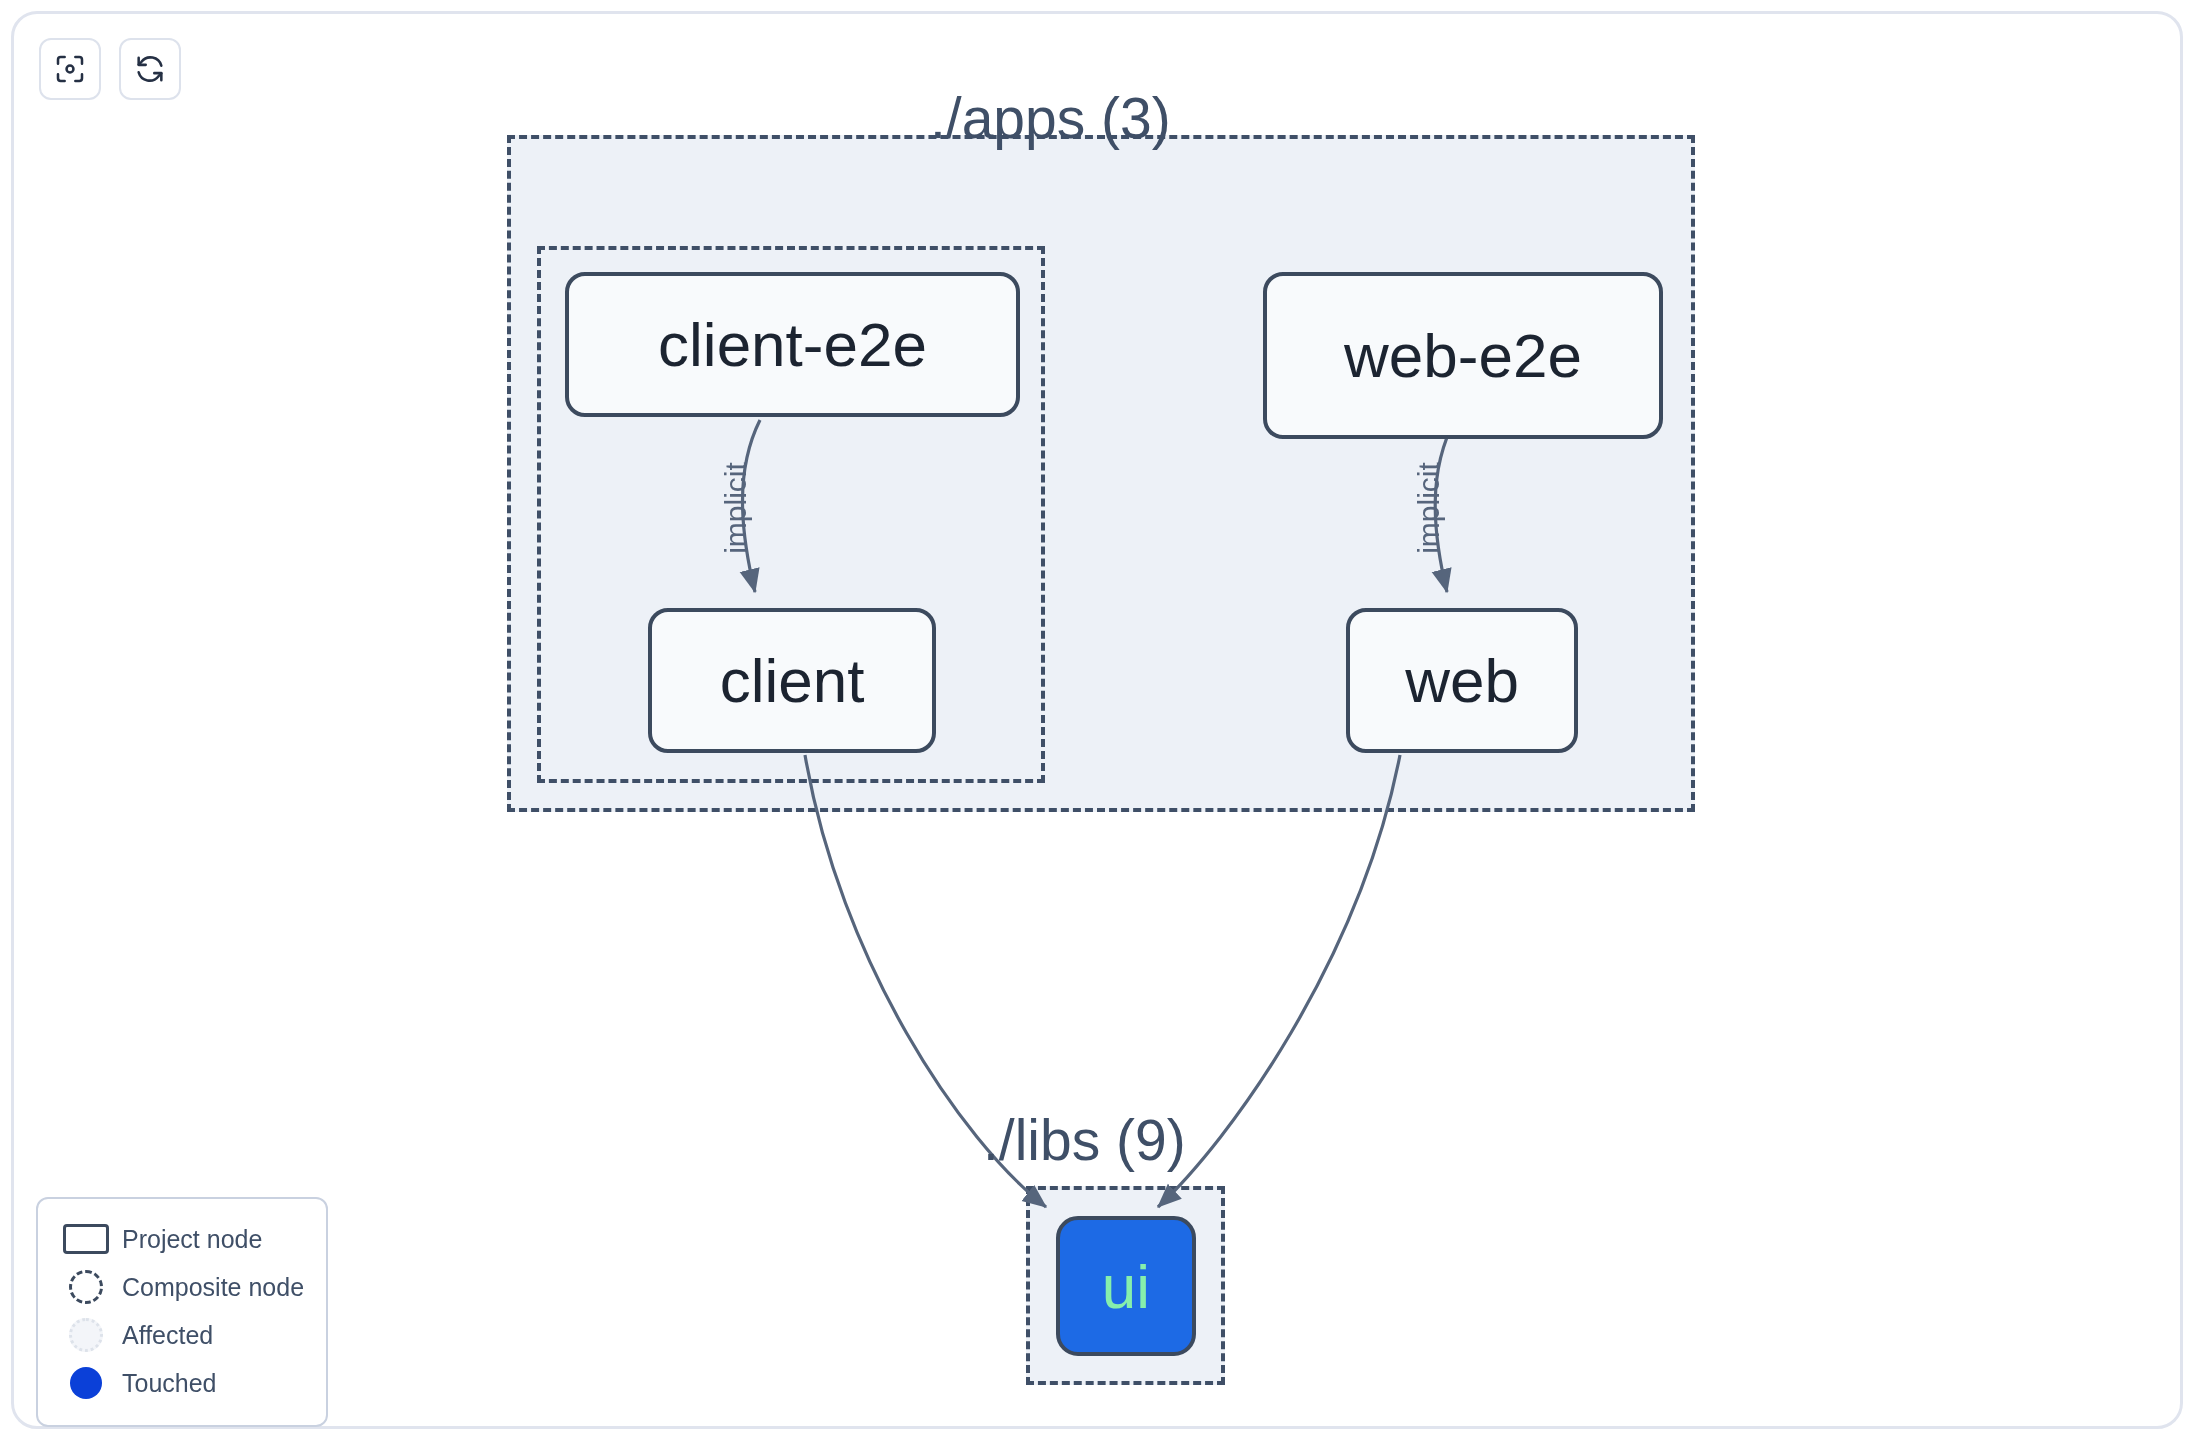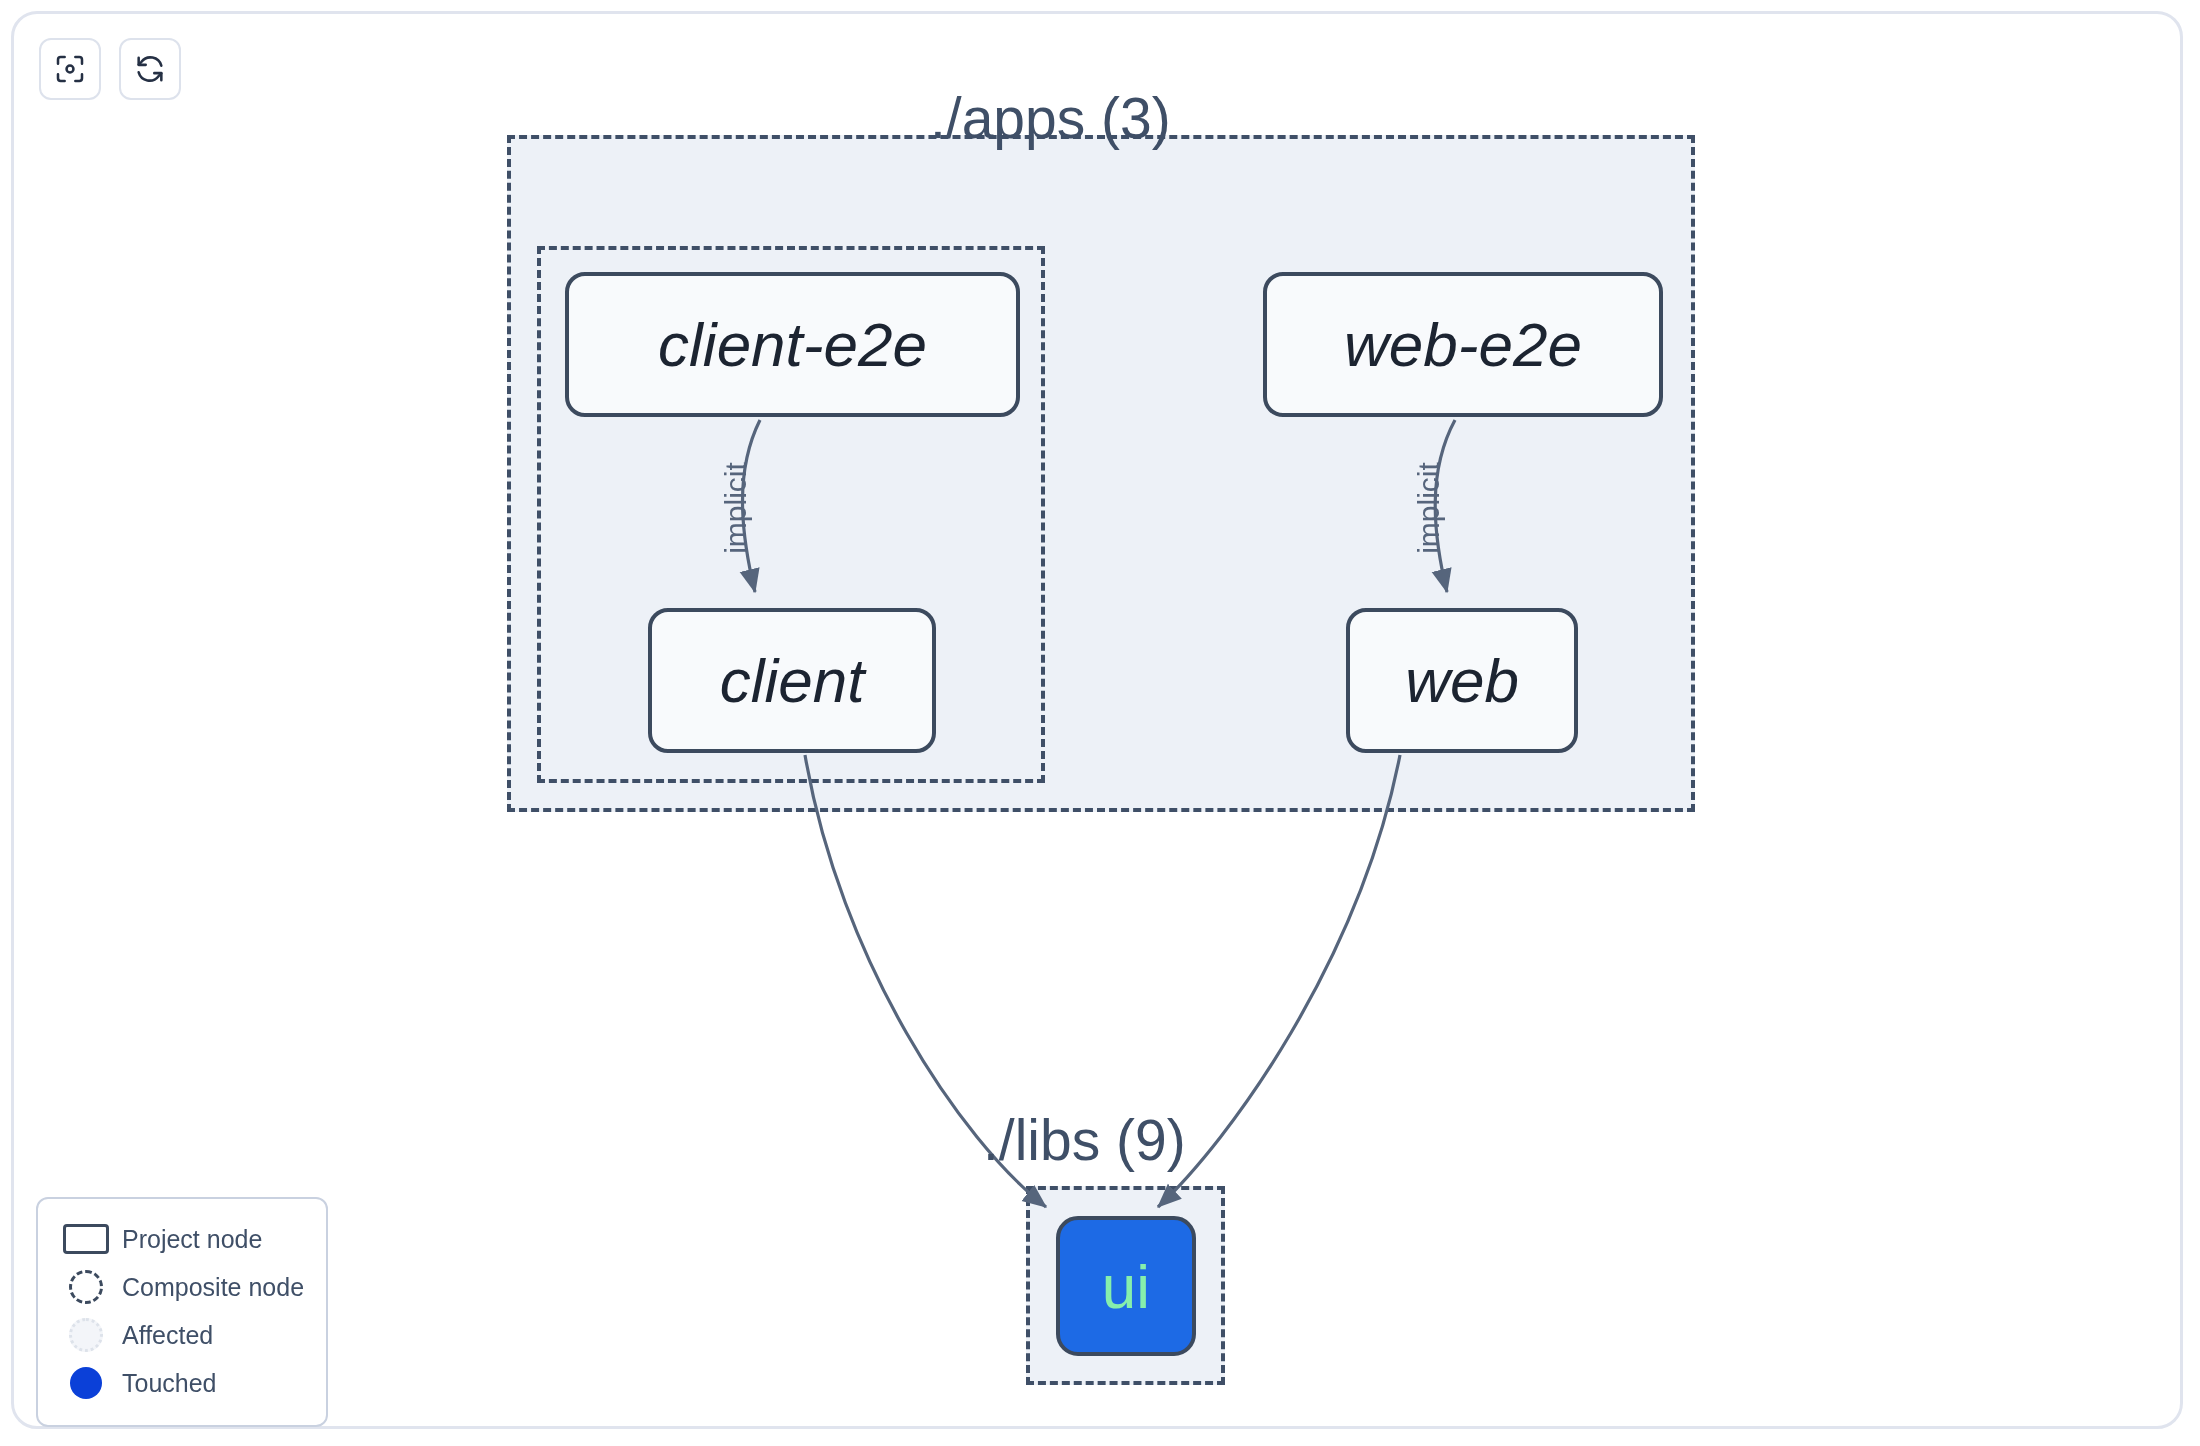--- a/index.html
+++ b/index.html
@@ -111,24 +111,23 @@
     display: flex;
     align-items: center;
     justify-content: center;
     box-sizing: border-box;
     color: #1c2431;
     font-size: 62px;
     letter-spacing: 0px;
     z-index: 10;
     cursor: pointer;
     font-family: "Liberation Sans", sans-serif;
-    font-style: italic;
   }
   #node-client-e2e { left: 565px;  top: 272px;  width: 455px; height: 145px; }
-  #node-web-e2e    { left: 1263px; top: 272px;  width: 400px; height: 145px; }
+  #node-web-e2e    { left: 1263px; top: 272px;  width: 400px; height: 167px; }
   #node-client     { left: 648px;  top: 608px;  width: 288px; height: 145px; }
   #node-web        { left: 1346px; top: 608px;  width: 232px; height: 145px; }
 
   #node-ui {
     position: absolute;
     left: 1056px; top: 1216px;
     width: 140px; height: 140px;
     border: 4px solid #3c4a5e;
     border-radius: 22px;
     background: #1d6ae5;

